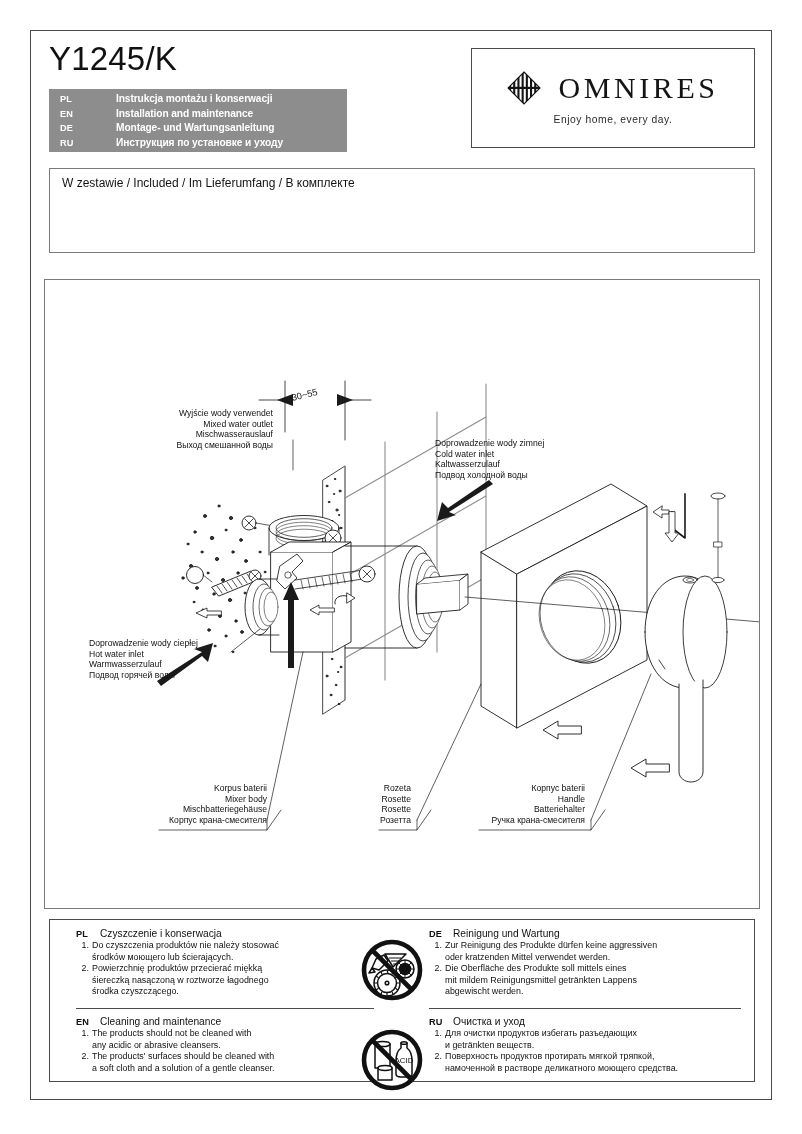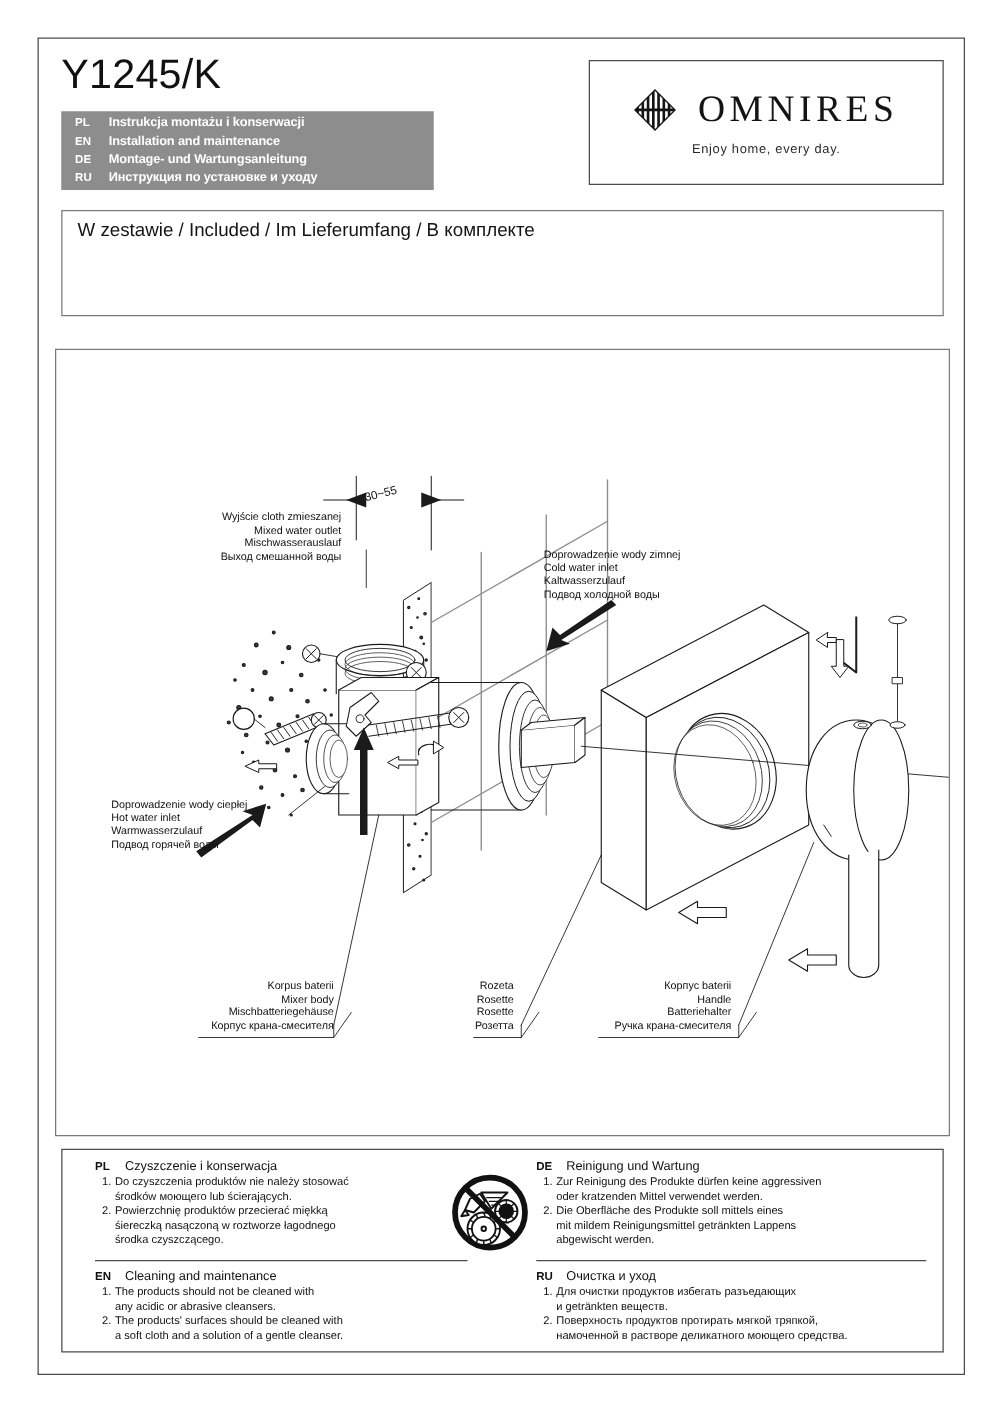--- a/index.html
+++ b/index.html
@@ -70,20 +70,21 @@
     font-weight: bold;
     color: #ffffff;
     letter-spacing: 0.1px;
   }
   .lang-text {
     font-size: 10.2px;
     font-weight: bold;
     color: #ffffff;
     letter-spacing: -0.1px;
     white-space: nowrap;
+    margin-left: 29px;
   }
 
   .logo-box {
     position: absolute;
     left: 440px;
     top: 17px;
     width: 284px;
     height: 100px;
     border: 1.1px solid #4b4b4b;
     box-sizing: border-box;
@@ -125,21 +126,21 @@
     top: 137px;
     width: 706px;
     height: 85px;
     border: 1.1px solid #7a7a7a;
     box-sizing: border-box;
   }
   .included-title {
     position: absolute;
     left: 12px;
     top: 7px;
-    font-size: 15px;
+    font-size: 12px;
     color: #141414;
     white-space: nowrap;
   }
 
   
   .diagram-box {
     position: absolute;
     left: 13px;
     top: 248px;
     width: 716px;
@@ -539,21 +540,21 @@
         <line x1="606" y1="394" x2="546" y2="540" stroke="#1a1a1a" stroke-width="0.7"></line>
         <path d="M546 540 L546 550 L434 550" stroke="#1a1a1a" stroke-width="0.7" fill="none"></path>
         <line x1="546" y1="550" x2="560" y2="530" stroke="#1a1a1a" stroke-width="0.7"></line>
 
         <line x1="248" y1="160" x2="248" y2="190" stroke="#1a1a1a" stroke-width="0.7"></line>
         <line x1="215" y1="349" x2="186" y2="372" stroke="#1a1a1a" stroke-width="0.7"></line>
       </g>
     </svg>
 
     <div class="dlabel r" style="left:108px; top:128px; width:120px;">
-      <div>Wyjście cloth zmieszanej</div>
+      <div>Wyjście wody verwendet</div>
       <div>Mixed water outlet</div>
       <div>Mischwasserauslauf</div>
       <div>Выход смешанной воды</div>
     </div>
 
     <div class="dlabel" style="left:390px; top:158px;">
       <div>Doprowadzenie wody zimnej</div>
       <div>Cold water inlet</div>
       <div>Kaltwasserzulauf</div>
       <div>Подвод холодной воды</div>
@@ -675,20 +676,39 @@
             <g stroke="#111" stroke-width="1.2">
               <path d="M27 32 L28 35 M33 33.5 L32 36.4 M38 38 L35.4 39.8 M40 45 L37 45
                        M38 52 L35.4 50.2 M33 56.5 L32 53.6 M27 58 L27 55 M21 56.5 L22 53.6
                        M16 52 L18.6 50.2 M14 45 L17 45 M16 38 L18.6 39.8 M21 33.5 L22 36.4"></path>
             </g>
           </g>
           <line x1="12" y1="12" x2="52" y2="52" stroke="#111" stroke-width="4.6"></line>
         </svg>
       </div>
 
+      <div class="icon-slot" style="left:310px; top:108px;">
+        <svg width="64" height="64" viewBox="0 0 64 64">
+          <circle cx="32" cy="32" r="28" fill="#fff" stroke="#111" stroke-width="4.6"></circle>
+          <g fill="#fff" stroke="#111" stroke-width="1.5" stroke-linejoin="round">
+
+            <path d="M15 16 L30 16 L30 40 L15 40 Z"></path>
+            <ellipse cx="22.5" cy="16" rx="7.5" ry="2.6"></ellipse>
+
+            <path d="M41 15 L47 15 L47 20 C51 23 52 27 52 33 L52 46 C52 48 50 49 47 49
+                     L41 49 C38 49 36 48 36 46 L36 33 C36 27 37 23 41 20 Z"></path>
+            <ellipse cx="44" cy="15" rx="3" ry="1.3"></ellipse>
+
+            <path d="M18 40 L32 40 L32 52 L18 52 Z"></path>
+            <ellipse cx="25" cy="40" rx="7" ry="2.4"></ellipse>
+          </g>
+          <text x="44" y="35" font-family="'Liberation Sans', sans-serif" font-size="8" text-anchor="middle" fill="#111">ACID</text>
+          <line x1="12" y1="12" x2="52" y2="52" stroke="#111" stroke-width="4.6"></line>
+        </svg>
+      </div>
     </div>
 
     <div class="care-col right">
 
       <div class="care-block" style="left:26px; top:8px; width:320px;">
         <div class="care-head">
           <span class="care-code">DE</span>
           <span class="care-title">Reinigung und Wartung</span>
         </div>
         <ul class="care-list">

